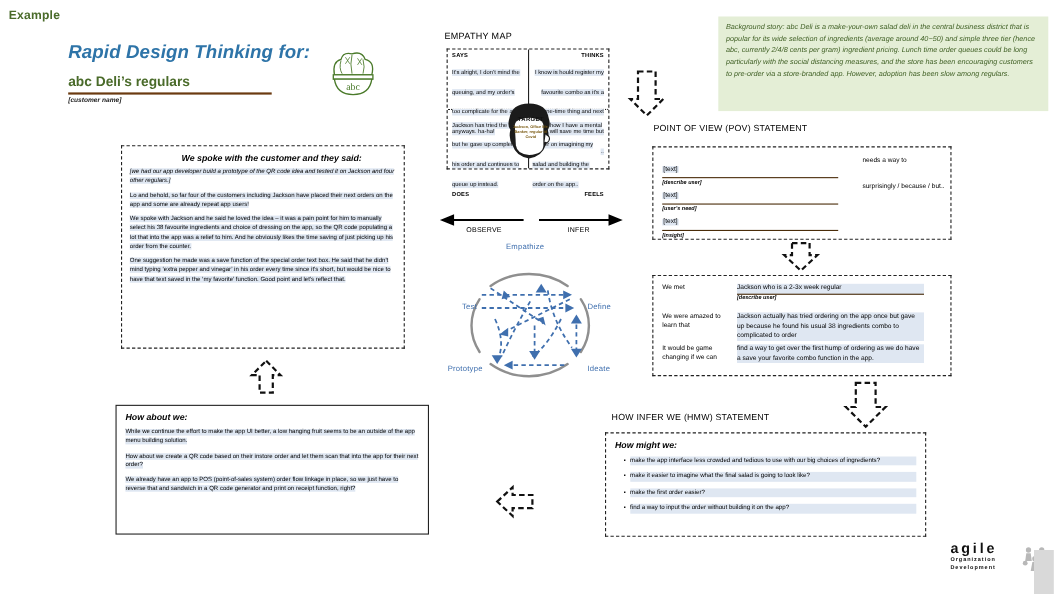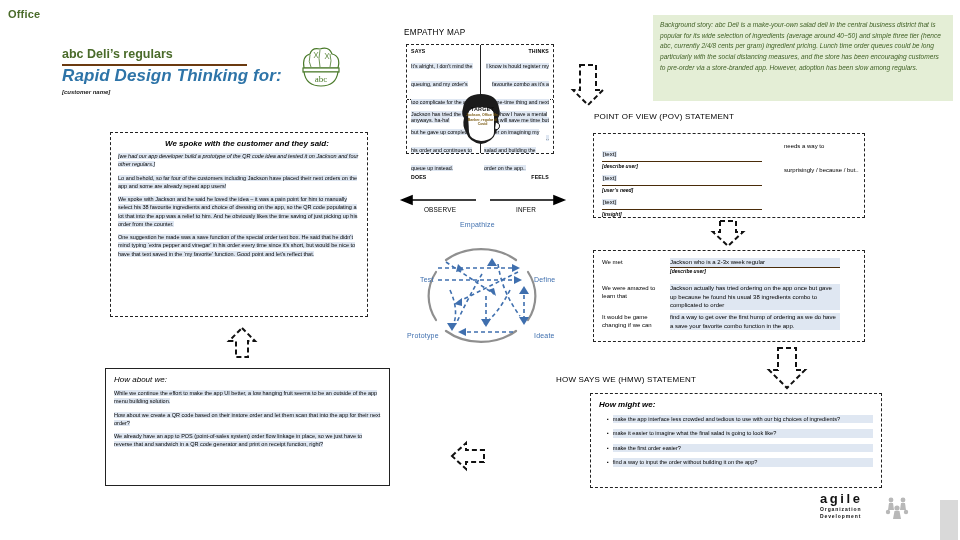--- a/index.html
+++ b/index.html
@@ -113,21 +113,21 @@
   .hl { background: #dfe7f2; }
   .bracket-note { font-style: italic; }
 
   
   #howabout-panel {
     left: 105px; top: 368px; width: 285px; height: 118px;
     border: 1px solid #222;
     padding: 6px 8px;
   }
   #howabout-heading {
-    font-size: 8px; font-style: italic; font-weight: normal; margin-bottom: 5px;
+    font-size: 8px; font-style: italic; font-weight: bold; margin-bottom: 5px;
   }
 
   
   #dt-circle { left: 398px; top: 228px; width: 170px; height: 125px; }
   .dt-label {
     position: absolute; font-size: 7px; color: #3f6fae;
     letter-spacing: .2px; white-space: nowrap;
   }
 
   
@@ -159,54 +159,54 @@
   .wm-row { position: absolute; left: 8px; width: 258px; }
   .wm-lead { position: absolute; left: 0; top: 0; width: 62px; font-size: 6px; line-height: 1.4; }
   .wm-val { position: absolute; left: 68px; top: 0; width: 170px; }
   .wm-text { font-size: 6px; line-height: 1.45; background: #dfe7f2; }
   .wm-rule { border-bottom: 1.6px solid #4a2c09; }
   .wm-hint { font-size: 5px; font-style: italic; font-weight: bold; }
 
   
   #hmw-title { left: 556px; top: 375px; font-size: 8px; letter-spacing: .2px; }
   #hmw-box {
-    left: 590px; top: 393px; width: 292px; height: 95px;
+    left: 550px; top: 393px; width: 292px; height: 95px;
     border: 1px dashed #222; padding: 6px 8px;
   }
   #hmw-heading { font-size: 8px; font-style: italic; font-weight: bold; margin-bottom: 6px; }
   .hmw-item { display: flex; gap: 4px; margin-bottom: 6px; padding-left: 8px; }
   .hmw-bullet { font-size: 5px; line-height: 1.6; }
   .hmw-text { font-size: 5.6px; line-height: 1.5; background: #dfe7f2; flex: 1; }
 
   
   .arrow-svg { position: absolute; }
 
   
-  #footer-logo { left: 820px; top: 492px; width: 90px; height: 34px; }
+  #footer-logo { left: 864px; top: 492px; width: 90px; height: 34px; }
   #logo-agile {
     font-size: 13px; font-weight: bold; color: #111;
     letter-spacing: 2.6px; line-height: 1;
   }
   #logo-org {
     font-size: 5px; font-weight: bold; color: #111;
     letter-spacing: .9px; line-height: 1.35; margin-top: 1px;
   }
   #footer-bar {
     position: absolute; left: 940px; top: 500px;
     width: 18px; height: 40px; background: #d9d9d9;
   }
 </style>
 </head>
 <body>
 
-<div class="abs" id="example-label">Office</div>
+<div class="abs" id="example-label">Example</div>
 
 <div class="abs" id="title-block">
+  <div id="main-title">Rapid Design Thinking for:</div>
   <div id="sub-title">abc Deli’s regulars</div>
-  <div id="main-title">Rapid Design Thinking for:</div>
   <div id="customer-name-hint">[customer name]</div>
 </div>
 
 <div class="abs" id="deli-logo">
   <svg width="50" height="50" viewBox="0 0 50 50">
     <path d="M8 26 Q6 14 14 12 Q16 5 24 7 Q33 4 36 12 Q45 14 42 26 Z" fill="#fff" stroke="#4a7a2a" stroke-width="1.2"></path>
     <path d="M14 13 Q12 20 15 25" fill="none" stroke="#4a7a2a" stroke-width=".8"></path>
     <path d="M24 8 Q22 16 24 25" fill="none" stroke="#4a7a2a" stroke-width=".8"></path>
     <path d="M34 12 Q36 19 34 25" fill="none" stroke="#4a7a2a" stroke-width=".8"></path>
     <path d="M18 10 L22 16 M22 10 L18 16" stroke="#4a7a2a" stroke-width=".7" fill="none"></path>
@@ -396,21 +396,21 @@
   </div>
 </div>
 
 <div class="abs" id="howabout-panel">
   <div id="howabout-heading">How about we:</div>
   <div class="para"><span class="hl">While we continue the effort to make the app UI better, a low hanging fruit seems to be an outside of the app menu building solution.</span></div>
   <div class="para"><span class="hl">How about we create a QR code based on their instore order and let them scan that into the app for their next order?</span></div>
   <div class="para"><span class="hl">We already have an app to POS (point-of-sales system) order flow linkage in place, so we just have to reverse that and sandwich in a QR code generator and print on receipt function, right?</span></div>
 </div>
 
-<div class="abs" id="hmw-title">HOW SAYS WE (HMW) STATEMENT</div>
+<div class="abs" id="hmw-title">HOW INFER WE (HMW) STATEMENT</div>
 
 <div class="abs" id="hmw-box">
   <div id="hmw-heading">How might we:</div>
   <div class="hmw-item">
     <span class="hmw-bullet">▪</span>
     <span class="hmw-text">make the app interface less crowded and tedious to use with our big choices of ingredients?</span>
   </div>
   <div class="hmw-item">
     <span class="hmw-bullet">▪</span>
     <span class="hmw-text">make it easier to imagine what the final salad is going to look like?</span>

